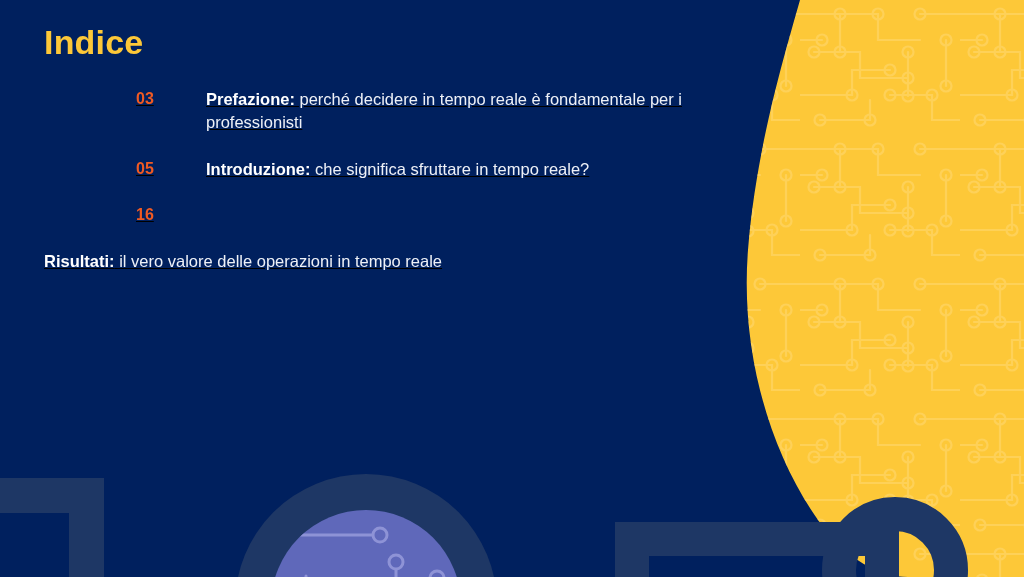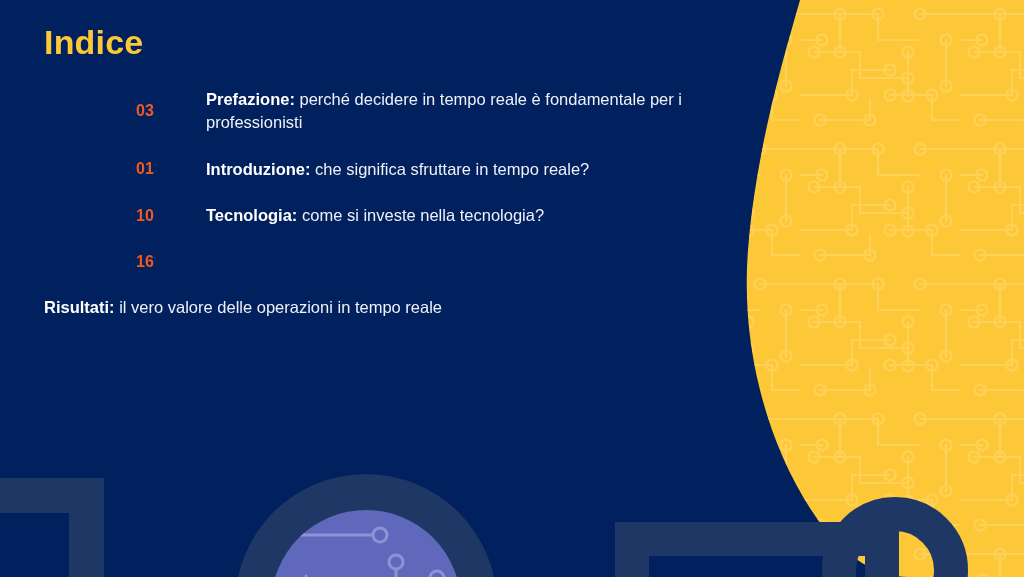--- a/index.html
+++ b/index.html
@@ -39,22 +39,23 @@
   }
 
   .toc {
     position:absolute;
     left:44px; top:88px;
     width:710px;
   }
 
   .toc-row {
     display:flex;
-    align-items:center;
+    align-items:flex-start;
     margin-bottom:23px;
+    text-decoration:underline;
   }
   .toc-row:last-child { margin-bottom:0; }
 
   .toc-num {
     flex:0 0 auto;
     width:54px;
     padding-right:16px;
     text-align:left;
     font-size:16px;
     font-weight:bold;
@@ -178,26 +179,22 @@
   <div class="content">
 
     <h1 class="page-title">Indice</h1>
 
     <div class="toc" id="toc-list">
         <div class="toc-row">
           <div class="toc-num">03</div>
           <div class="toc-text"><b>Prefazione:</b><span> perché decidere in tempo reale è fondamentale per i professionisti</span></div>
         </div>
         <div class="toc-row">
-          <div class="toc-num">01</div>
+          <div class="toc-num">05</div>
           <div class="toc-text"><b>Introduzione:</b><span> che significa sfruttare in tempo reale?</span></div>
-        </div>
-        <div class="toc-row">
-          <div class="toc-num">10</div>
-          <div class="toc-text"><b>Tecnologia:</b><span> come si investe nella tecnologia?</span></div>
         </div>
         <div class="toc-row">
           <div class="toc-num">16</div>
         </div>
         <div class="toc-row">
           <div class="toc-text"><b>Risultati:</b><span> il vero valore delle operazioni in tempo reale</span></div>
         </div>
       </div>
 
   </div>

